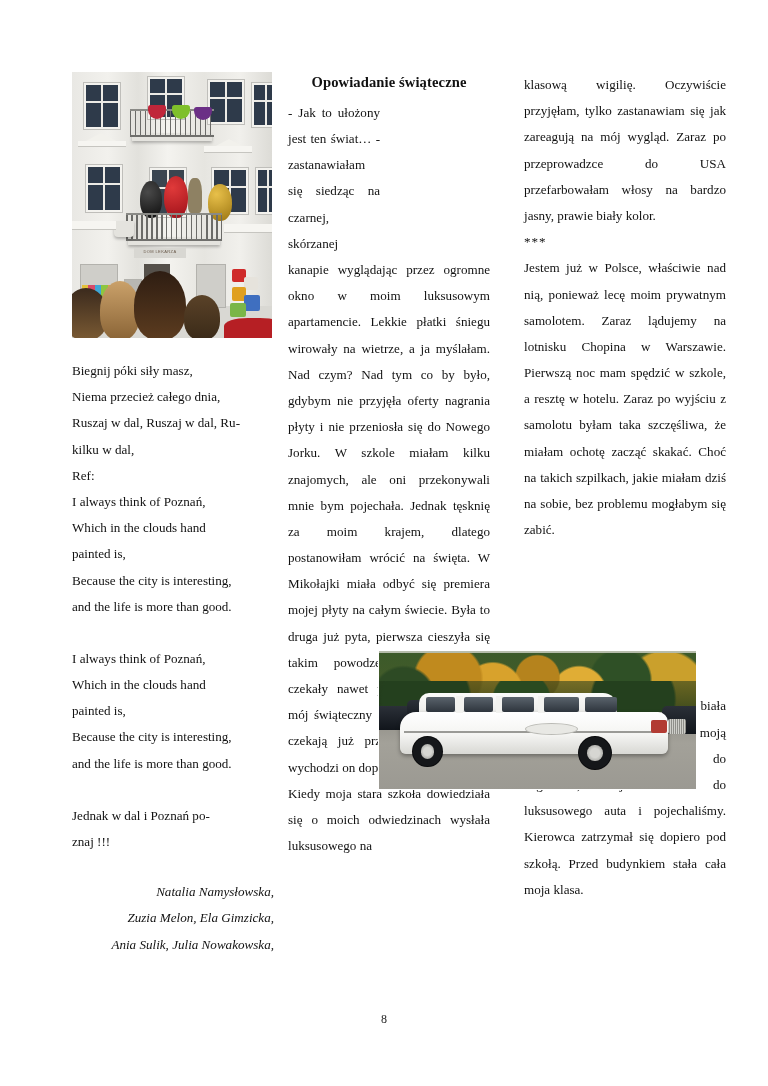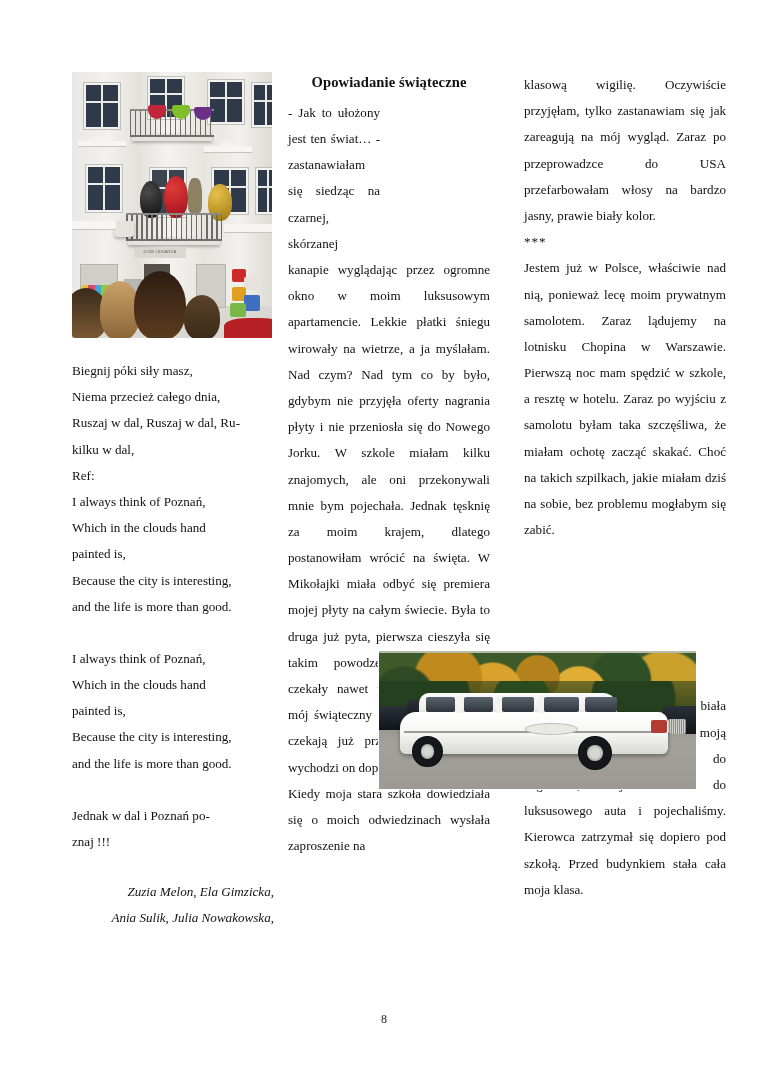--- a/index.html
+++ b/index.html
@@ -327,34 +327,35 @@
     </p>
 
     <span class="blank"></span>
 
     <p>
       <span class="lyrics-line">Jednak w dal i Poznań po-</span>
       <span class="lyrics-line">znaj !!!</span>
     </p>
 
     <div class="authors">
+      <span class="lyrics-line">Natalia Namysłowska,</span>
       <span class="lyrics-line">Zuzia Melon, Ela Gimzicka,</span>
       <span class="lyrics-line">Ania Sulik, Julia Nowakowska,</span>
     </div>
   </div>
 
   <div class="col col-mid">
     <h2 class="heading">Opowiadanie świąteczne</h2>
 
     <p>
       <span class="limo-float"></span>
       <span>- Jak to ułożony jest ten świat… - zastanawiałam się siedząc na czarnej, skórzanej kanapie wyglądając przez ogromne okno w moim luksusowym apartamencie. Lekkie płatki śniegu wirowały na wietrze, a ja myślałam. Nad czym? Nad tym co by było, gdybym nie przyjęła oferty nagrania płyty i nie przeniosła się do Nowego Jorku. W szkole miałam kilku znajomych, ale oni przekonywali mnie bym pojechała. Jednak tęsknię za moim krajem, dlatego postanowiłam wrócić na święta. W Mikołajki miała odbyć się premiera mojej płyty na całym świecie. Była to druga już pyta, pierwsza cieszyła się takim powodzeniem, że kolejki czekały nawet przed sklepami. Na mój świąteczny album nowojorczycy czekają już przed sklepami, choć wychodzi on dopiero jutro o 17.00.</span>
     </p>
 
-    <p>Kiedy moja stara szkoła dowiedziała się o moich odwiedzinach wysłała zaproszenie na</p>
+    <p>Kiedy moja stara szkoła dowiedziała się o moich odwiedzinach wysłała luksusowego na</p>
   </div>
 
   <div class="col col-right">
     <p>klasową wigilię. Oczywiście przyjęłam, tylko zastanawiam się jak zareagują na mój wygląd. Zaraz po przeprowadzce do USA przefarbowałam włosy na bardzo jasny, prawie biały kolor.</p>
     <p class="stars">***</p>
     <p>Jestem już w Polsce, właściwie nad nią, ponieważ lecę moim prywatnym samolotem. Zaraz lądujemy na lotnisku Chopina w Warszawie. Pierwszą noc mam spędzić w szkole, a resztę w hotelu. Zaraz po wyjściu z samolotu byłam taka szczęśliwa, że miałam ochotę zacząć skakać. Choć na takich szpilkach, jakie miałam dziś na sobie, bez problemu mogłabym się zabić.</p>
     <p style="height:150px;"></p>
     <p>Podjechała do mnie po chwili biała limuzyna. Szofer włożył moją walizkę, gitarę i kuferek do bagażnika, a ja wsiadłam do luksusowego auta i pojechaliśmy. Kierowca zatrzymał się dopiero pod szkołą. Przed budynkiem stała cała moja klasa.</p>
   </div>
 

